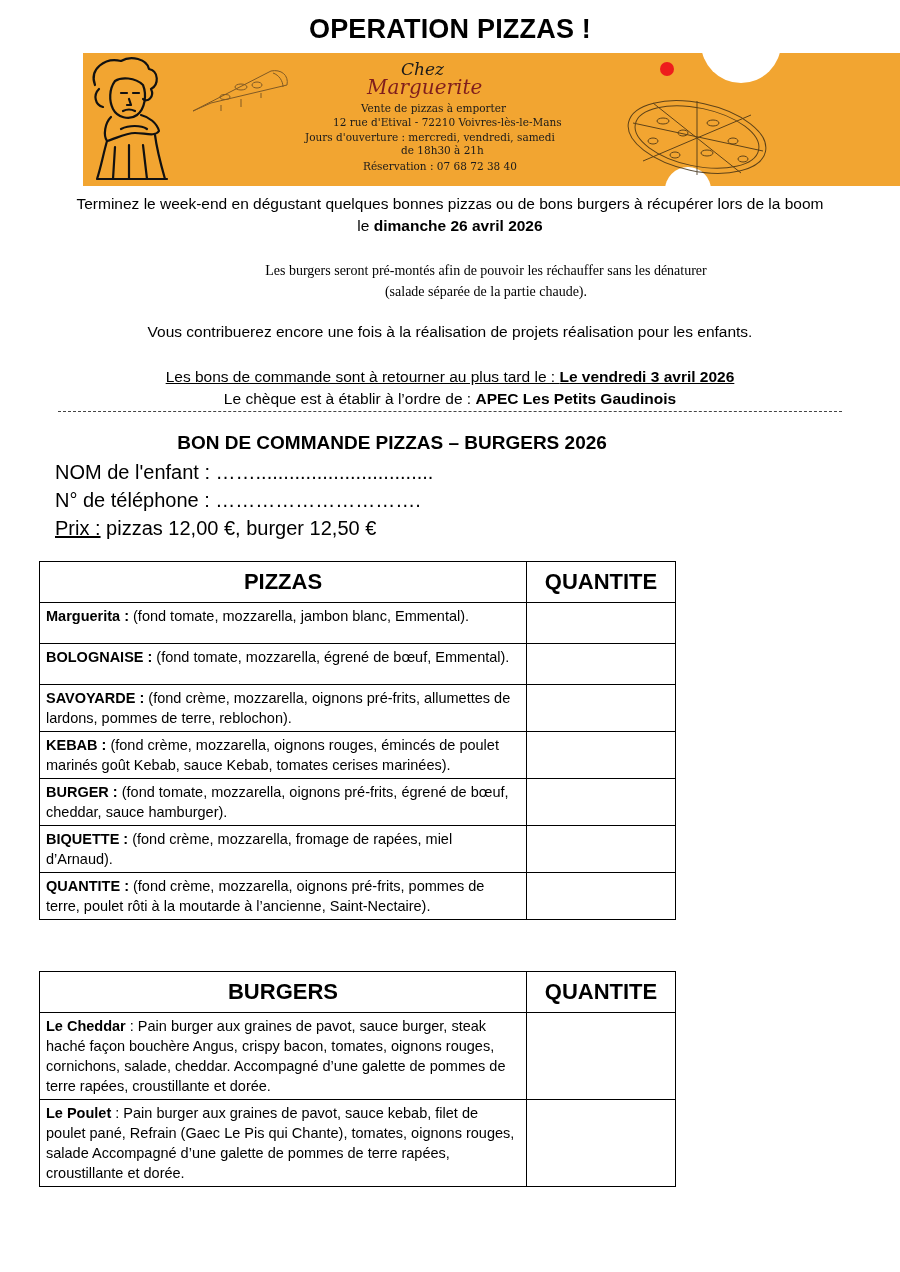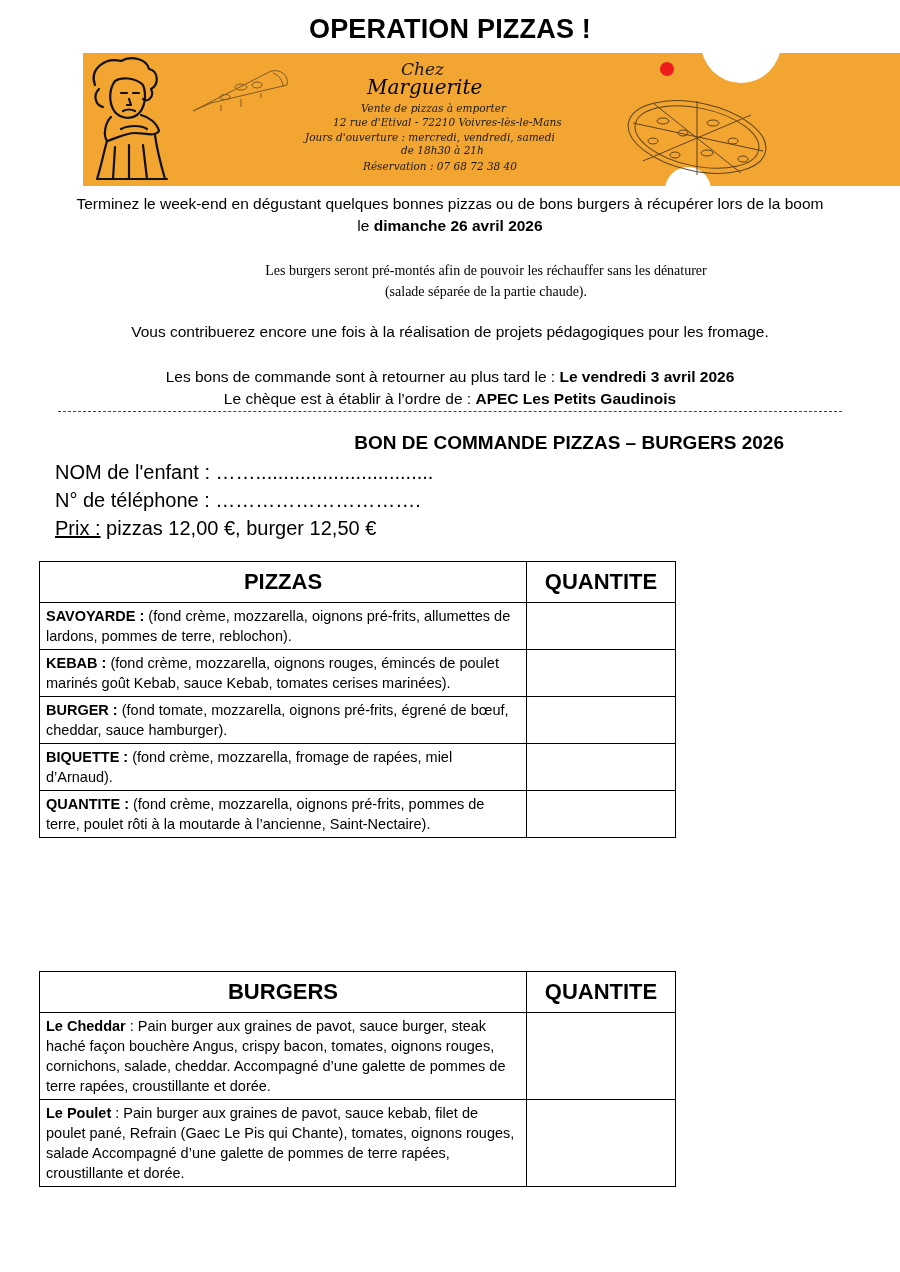--- a/index.html
+++ b/index.html
@@ -6,26 +6,26 @@
   body { width: 900px; height: 1272px; position: relative; overflow: hidden; color: #000; font-family: "Liberation Sans", sans-serif; }
   .title { position: absolute; left: 0; width: 900px; top: 14px; text-align: center; font-size: 27px; font-weight: bold; letter-spacing: 0.2px; }
   .banner { position: absolute; left: 83px; top: 53px; width: 848px; height: 133px; background: #f2a531; overflow: hidden; }
   .banner .notch1 { position: absolute; left: 618px; top: -40px; width: 80px; height: 70px; background: #fff; border-radius: 0 0 40px 40px; }
   .banner .notch2 { position: absolute; left: 582px; top: 114px; width: 46px; height: 40px; background: #fff; border-radius: 23px 23px 0 0; }
   .banner .dot { position: absolute; left: 577px; top: 9px; width: 14px; height: 14px; background: #ee1c1c; border-radius: 50%; }
   .banner .chef { position: absolute; left: 2px; top: 2px; }
   .banner .slice { position: absolute; left: 108px; top: 14px; }
   .banner .pie { position: absolute; left: 540px; top: 40px; }
   .banner .b-chez { position: absolute; left: 318px; top: 6px; font-family: "DejaVu Serif", serif; font-style: italic; font-size: 17px; color: #1a1a1a; }
-  .banner .b-name { position: absolute; left: 284px; top: 22px; font-family: "DejaVu Serif", serif; font-style: italic; font-size: 20px; color: #000000; }
-  .banner .b-line { position: absolute; font-family: "DejaVu Serif", serif; font-style: italic; font-size: 10.5px; color: #1a1a1a; white-space: nowrap; }
+  .banner .b-name { position: absolute; left: 284px; top: 22px; font-family: "DejaVu Serif", serif; font-style: italic; font-size: 20px; color: #7f1d1d; }
+  .banner .b-line { position: absolute; font-family: "DejaVu Serif", serif; font-size: 10.5px; color: #1a1a1a; white-space: nowrap; }
   .p { position: absolute; left: 0; width: 900px; text-align: center; font-size: 15.5px; line-height: 22px; }
   .serif { font-family: "Liberation Serif", serif; font-size: 14px; line-height: 21px; padding-left: 36px; }
   .dashes { position: absolute; left: 58px; top: 411px; width: 784px; height: 0; border-top: 1.5px dashed #444; }
-  .form-title { position: absolute; left: 0; width: 784px; top: 432px; text-align: right; font-size: 19px; font-weight: bold; }
+  .form-title { position: absolute; left: 0; width: 784px; top: 432px; text-align: center; font-size: 19px; font-weight: bold; }
   .field { position: absolute; left: 55px; font-size: 20px; line-height: 26px; }
   .field u { text-decoration: underline; }
   table.menu { position: absolute; left: 39px; width: 637px; border-collapse: collapse; }
   table.menu th, table.menu td { border: 1.5px solid #000; }
   table.menu th { font-size: 22px; font-weight: bold; text-align: center; height: 40px; padding: 0; }
   table.menu td.desc { font-size: 14.5px; line-height: 20px; padding: 3px 6px 3px 6px; vertical-align: top; }
   table.menu td.qty { width: 146px; }
   table.menu td.desc b { font-weight: bold; }
   #pizza-table { top: 561px; }
   #burger-table { top: 971px; }
@@ -91,41 +91,49 @@
   <div class="b-line" style="left:318px; top:91px;">de 18h30 à 21h</div>
   <div class="b-line" style="left:280px; top:107px;">Réservation : 07 68 72 38 40</div>
 </div>
 
 <div class="p" style="top:193px;">Terminez le week-end en dégustant quelques bonnes pizzas ou de bons burgers à récupérer lors de la boom</div>
 <div class="p" style="top:215px;"><span>le </span><b>dimanche 26 avril 2026</b></div>
 
 <div class="p serif" style="top:260px;">Les burgers seront pré-montés afin de pouvoir les réchauffer sans les dénaturer</div>
 <div class="p serif" style="top:281px;">(salade séparée de la partie chaude).</div>
 
-<div class="p" style="top:321px;">Vous contribuerez encore une fois à la réalisation de projets pédagogiques pour les fromage.</div>
+<div class="p" style="top:321px;">Vous contribuerez encore une fois à la réalisation de projets réalisation pour les enfants.</div>
 
-<div class="p" style="top:366px;"><span>Les bons de commande sont à retourner au plus tard le : </span><b>Le vendredi 3 avril 2026</b></div>
+<div class="p" style="top:366px;text-decoration:underline;"><span>Les bons de commande sont à retourner au plus tard le : </span><b>Le vendredi 3 avril 2026</b></div>
 <div class="p" style="top:388px;"><span>Le chèque est à établir à l’ordre de : </span><b>APEC Les Petits Gaudinois</b></div>
 
 <div class="dashes"></div>
 
 <div class="form-title">BON DE COMMANDE PIZZAS – BURGERS 2026</div>
 
 <div class="field" style="top:459px;"><span>NOM de l'enfant : </span><span>……................................</span></div>
 <div class="field" style="top:487px;"><span>N° de téléphone : </span><span>………………………….</span></div>
 <div class="field" style="top:515px;"><u>Prix :</u><span> pizzas 12,00 €, burger 12,50 €</span></div>
 
 <table class="menu" id="pizza-table">
   <thead>
     <tr>
       <th>PIZZAS</th>
       <th>QUANTITE</th>
     </tr>
   </thead>
   <tbody>
+    <tr class="row-1line">
+      <td class="desc"><b>Marguerita :</b><span> (fond tomate, mozzarella, jambon blanc, Emmental).</span></td>
+      <td class="qty"></td>
+    </tr>
+    <tr class="row-1line">
+      <td class="desc"><b>BOLOGNAISE :</b><span> (fond tomate, mozzarella, égrené de bœuf, Emmental).</span></td>
+      <td class="qty"></td>
+    </tr>
     <tr class="row-2line">
       <td class="desc"><b>SAVOYARDE :</b><span> (fond crème, mozzarella, oignons pré-frits, allumettes de lardons, pommes de terre, reblochon).</span></td>
       <td class="qty"></td>
     </tr>
     <tr class="row-2line">
       <td class="desc"><b>KEBAB :</b><span> (fond crème, mozzarella, oignons rouges, émincés de poulet marinés goût Kebab, sauce Kebab, tomates cerises marinées).</span></td>
       <td class="qty"></td>
     </tr>
     <tr class="row-2line">
       <td class="desc"><b>BURGER :</b><span> (fond tomate, mozzarella, oignons pré-frits, égrené de bœuf, cheddar, sauce hamburger).</span></td>

